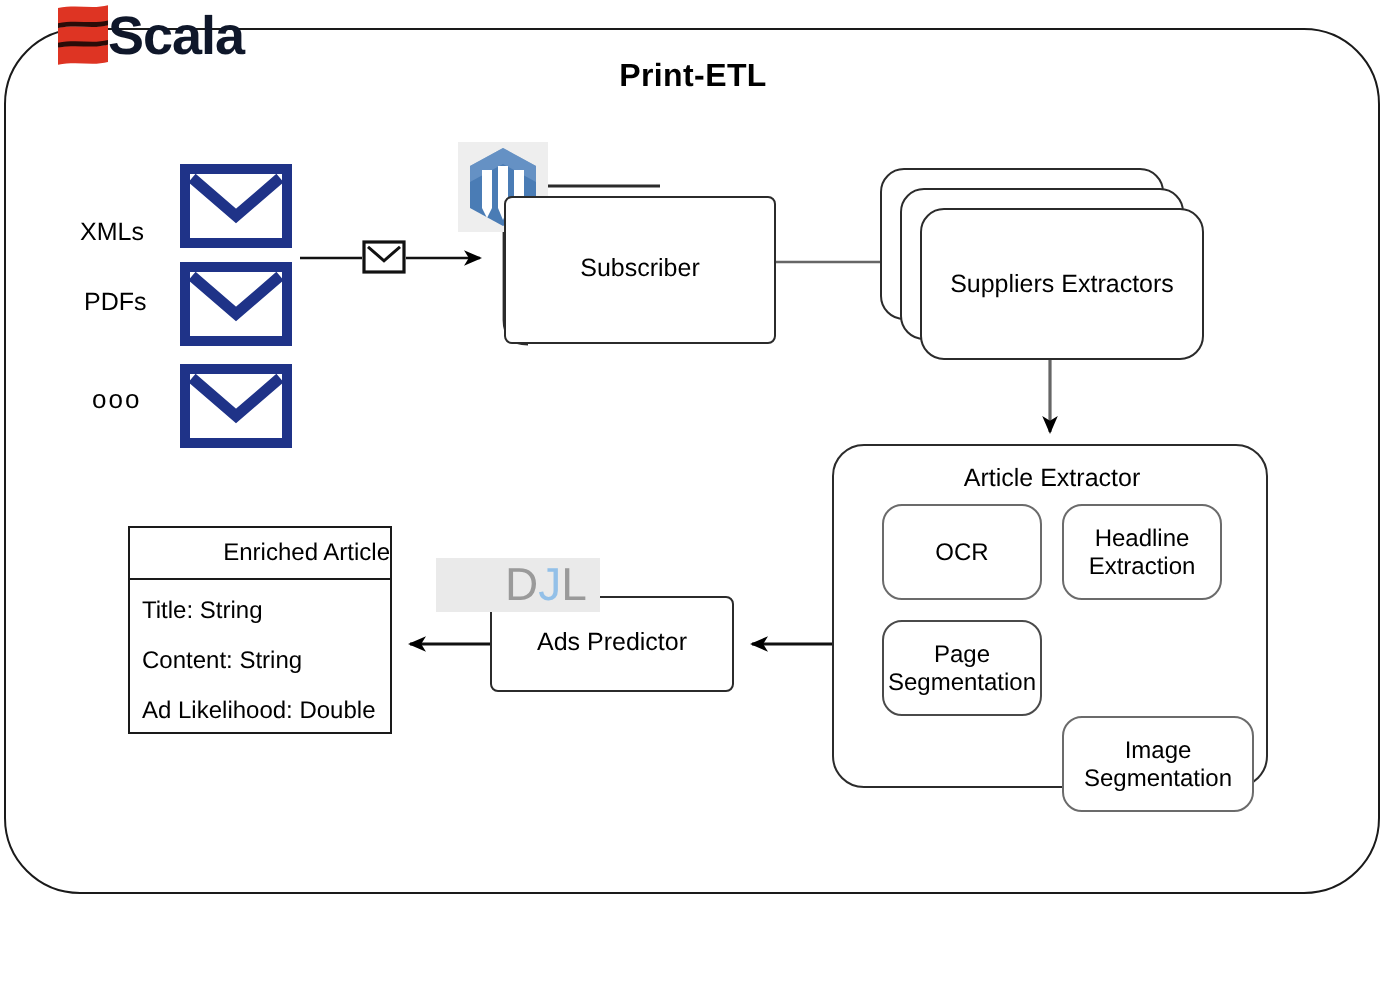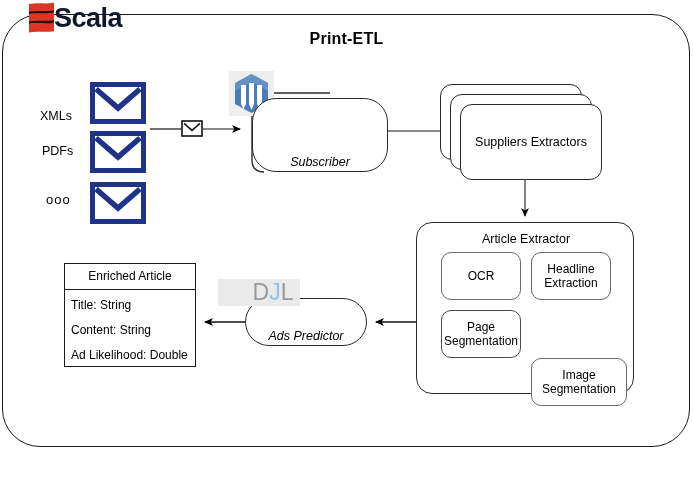--- a/index.html
+++ b/index.html
@@ -57,23 +57,23 @@
   #djl-icon{
     left:218px;top:279px;width:54px;height:27px;background:#eaeaea;
     font-size:23px;font-weight:normal;line-height:27px;text-align:center;
     font-family:"Liberation Sans","DejaVu Sans",sans-serif;letter-spacing:0px;padding-left:28px;
   }
   #djl-icon .g{color:#9a9a9a;}
   #djl-icon .b{color:#93c0e8;}
 
   
   .node{
-    border:1.4px solid #2b2b2b;border-radius:24px;background:#fff;
-    box-sizing:border-box;display:flex;align-items:flex-end;justify-content:center;
-    text-align:center;font-size:12.5px;line-height:1.25;font-style:italic;
+    border:1.4px solid #2b2b2b;border-radius:4px;background:#fff;
+    box-sizing:border-box;display:flex;align-items:center;justify-content:center;
+    text-align:center;font-size:12.5px;line-height:1.25;
   }
   #subscriber-node{left:252px;top:98px;width:136px;height:74px;}
   #ads-predictor-node{left:245px;top:298px;width:122px;height:48px;}
 
   
   #suppliers-stack{left:440px;top:84px;width:162px;height:96px;}
   #suppliers-stack .sheet{
     position:absolute;border:1.4px solid #2b2b2b;border-radius:12px;
     background:#fff;box-sizing:border-box;
   }
@@ -97,21 +97,21 @@
   #node-headline{left:114px;top:29px;width:80px;height:48px;}
   #node-page-seg{left:24px;top:87px;width:80px;height:48px;border-color:#4a4a4a;}
   #node-image-seg{left:114px;top:87px;width:96px;height:48px;margin-top:48px;}
 
   
   #enriched-article{
     left:64px;top:263px;width:132px;height:104px;
     border:1.4px solid #1a1a1a;background:#fff;box-sizing:border-box;
   }
   #enriched-article .hdr{
-    height:25px;line-height:25px;text-align:center;font-size:12px;
+    height:25px;line-height:25px;text-align:right;font-size:12px;
     border-bottom:1.4px solid #1a1a1a;
   }
   #enriched-article .rows{padding:3px 0 0 6px;}
   #enriched-article .row{font-size:12px;line-height:25px;white-space:nowrap;}
 
   
   #connectors{left:0;top:0;width:693px;height:503px;pointer-events:none;}
 </style>
 </head>
 <body>

